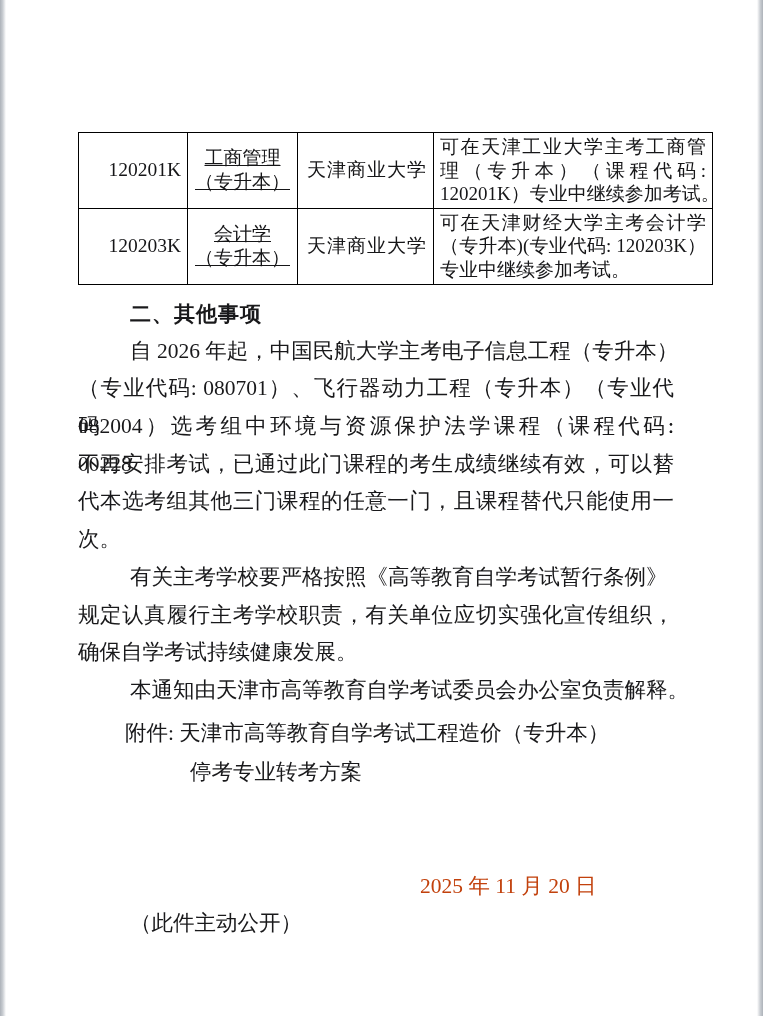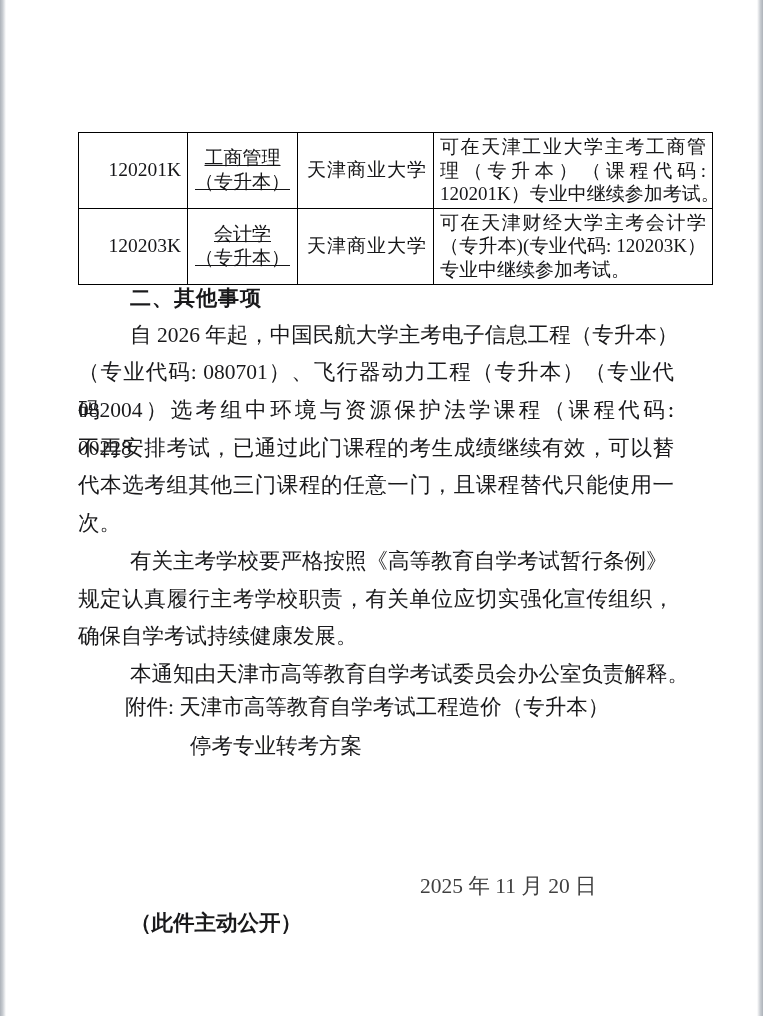--- a/index.html
+++ b/index.html
@@ -69,50 +69,50 @@
   .line.j {
     white-space: normal;
     text-align: justify;
     text-align-last: justify;
   }
   .line.heading {
     font-family: "Liberation Sans", "DejaVu Sans", sans-serif;
     font-weight: 700;
     font-size: 21px;
     letter-spacing: 1px;
+    margin-top: 16px;
   }
 
   
   .attachment {
     position: absolute;
     left: 125px;
-    top: 688px;
+    top: 714px;
     font-size: 21.5px;
     color: #19191b;
   }
   .attachment .a-line { height: 39px; line-height: 39px; white-space: nowrap; }
   .attachment .a-line2 { padding-left: 65px; }
 
   
   .doc-date {
     position: absolute;
     left: 420px;
     top: 871px;
     font-size: 21.5px;
     white-space: nowrap;
-    color: #404040;
+    color: #c2410c;
   }
   .footer-note {
     position: absolute;
     left: 130px;
     top: 908px;
     font-size: 21.5px;
     white-space: nowrap;
     color: #19191b;
-    font-weight: bold;
   }
 </style>
 </head>
 <body>
 
 <div class="viewport">
   <div class="edge left"></div>
   <div class="edge right"></div>
 
   <table class="doc-table">

